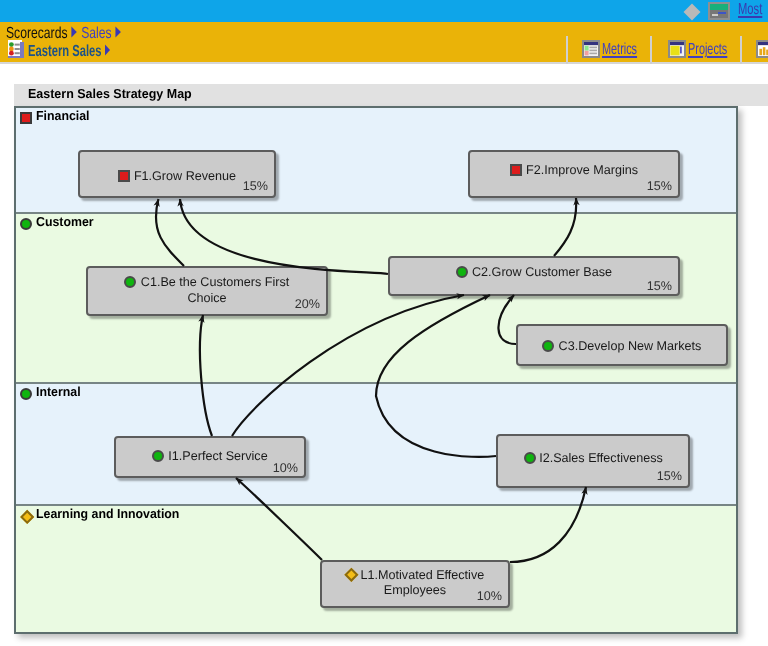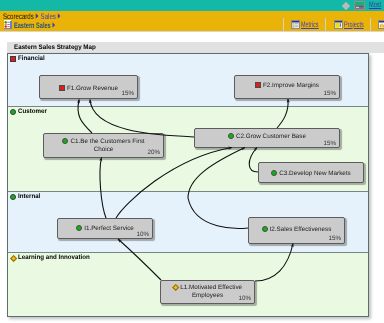--- a/index.html
+++ b/index.html
@@ -1,21 +1,21 @@
 <!DOCTYPE html>
 <html><head>
 <meta charset="utf-8">
 <style>
   html,body{margin:0;padding:0;width:384px;height:323px;overflow:hidden;background:#ffffff;
     font-family:"Liberation Sans",sans-serif;-webkit-font-smoothing:antialiased;
     text-rendering:geometricPrecision;}
   #root{position:absolute;left:0;top:0;width:384px;height:323px;}
 
   
-  .topstrip{position:absolute;left:0;top:0;width:384px;height:11px;background:#14b8a6;}
+  .topstrip{position:absolute;left:0;top:0;width:384px;height:11px;background:#0ea5e9;}
   .tr-diamond{position:absolute;left:343px;top:3px;width:6px;height:6px;background:#b9b9b9;transform:rotate(45deg);}
   .tr-icon{position:absolute;left:354px;top:1px;}
   .tr-link{position:absolute;left:369px;top:0px;font-size:8px;color:#3a3ab0;
      text-decoration:underline;white-space:nowrap;line-height:9px;transform:scaleX(0.7);transform-origin:0 0;}
 
   
   .crumbbar{position:absolute;left:0;top:11px;width:384px;height:20px;background:#eab308;}
   .hr1{position:absolute;left:0;top:31px;width:384px;height:1px;background:#d6d6d6;}
   .crumb1{position:absolute;left:3px;top:1px;font-size:8px;color:#111;white-space:nowrap;line-height:8px;transform:scaleX(0.76);transform-origin:0 0;}
   .crumb2{position:absolute;left:14px;top:10px;font-size:8px;white-space:nowrap;line-height:8px;transform:scaleX(0.70);transform-origin:0 0;}

